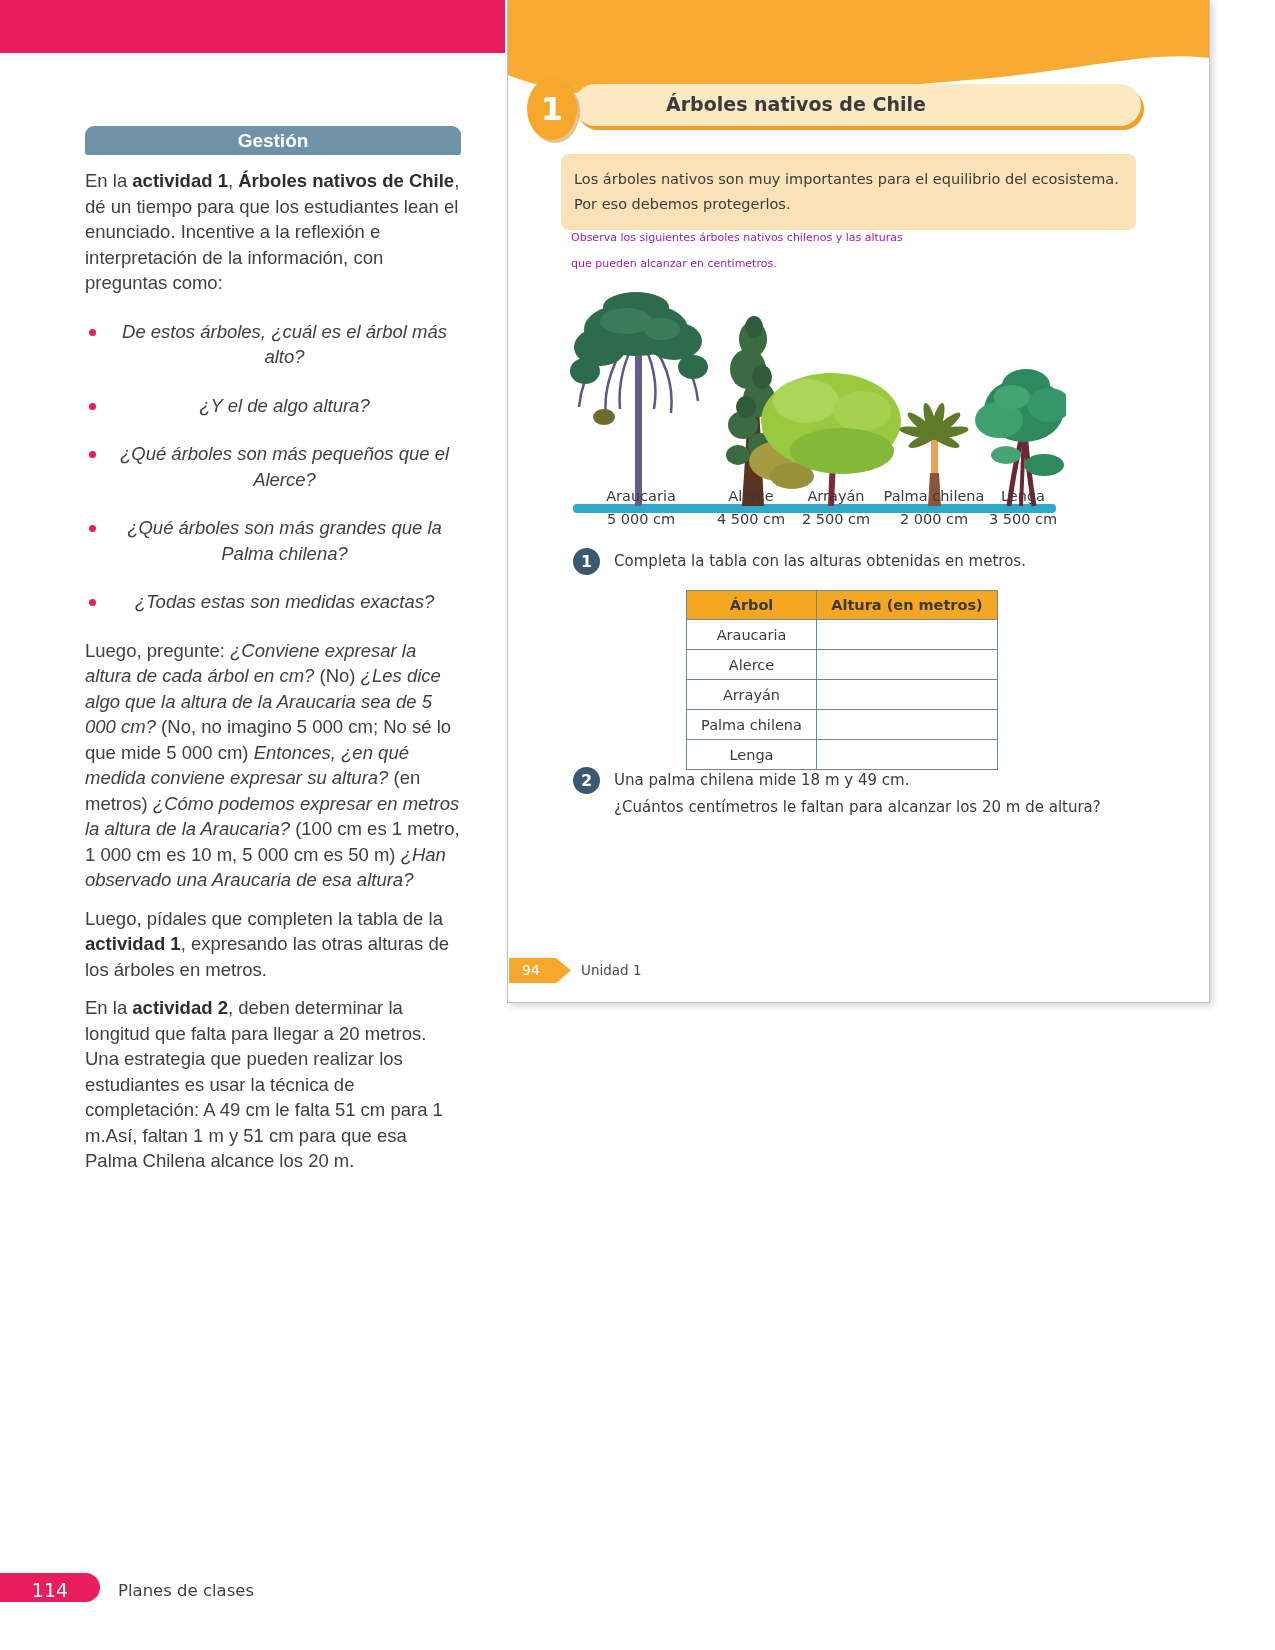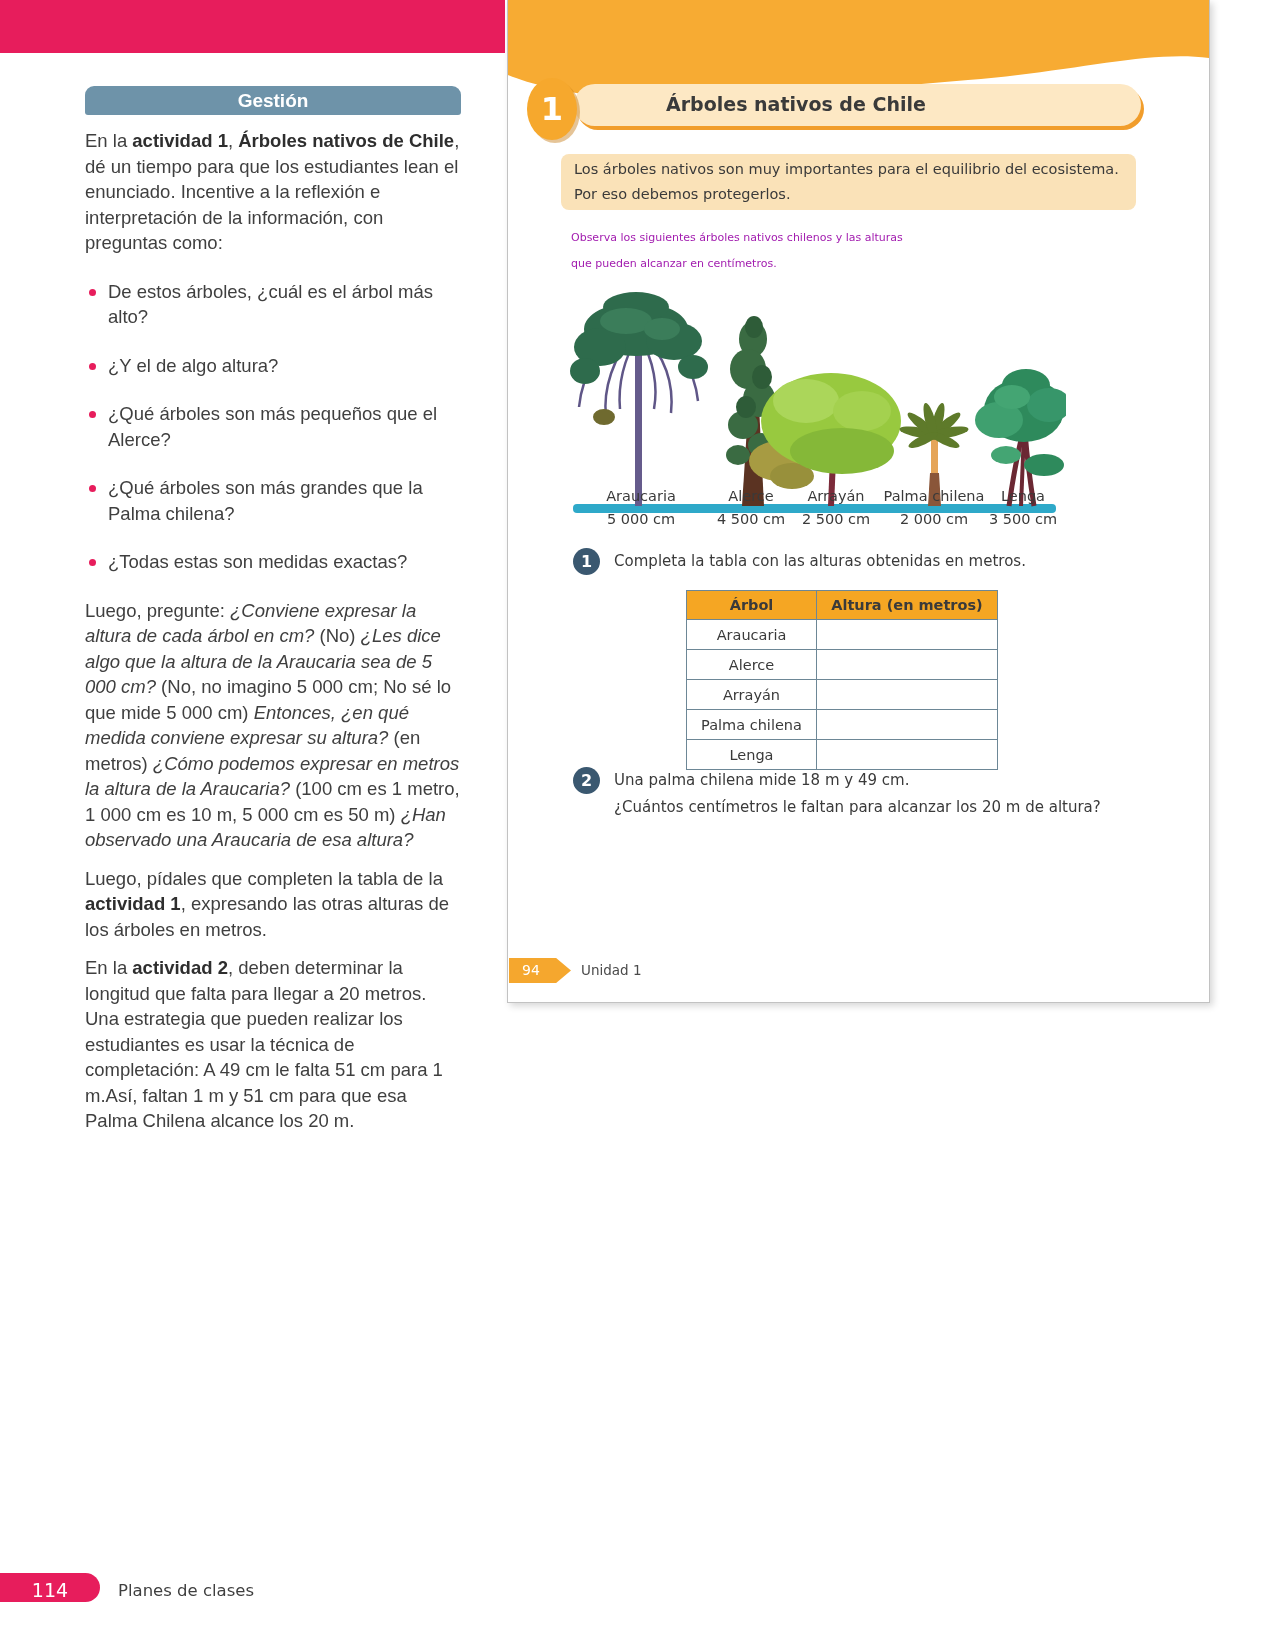--- a/index.html
+++ b/index.html
@@ -5,40 +5,40 @@
   html,body{margin:0;padding:0;}
   body{width:1275px;height:1650px;position:relative;overflow:hidden;background:#ffffff;
        font-family:"Liberation Sans",sans-serif;color:#3f3f3f;}
 
   
   .topbar{position:absolute;left:0;top:0;width:505px;height:53px;background:#E71D5C;}
 
   
   .left-col{position:absolute;left:85px;top:86px;width:376px;}
   .gestion{width:100%;height:29px;background:#6E93A9;border-radius:9px 9px 3px 3px;
-           color:#fff;font-weight:bold;font-size:19px;line-height:29px;text-align:center;}
+           color:#fff;font-weight:bold;font-size:19px;line-height:29px;text-align:center;margin-top:40px;}
   .para{font-size:18.5px;line-height:25.5px;margin:13px 0 0 0;}
   .para b{color:#2e2e2e;}
   .bullets{list-style:none;margin:10px 0 0 0;padding:0;}
-  .bullets li{position:relative;padding-left:23px;margin:23px 0;font-size:18.5px;line-height:25.5px;}
+  .bullets li{position:relative;padding-left:23px;margin:23px 0;font-size:18.5px;line-height:25.5px;font-style:italic;text-align:center;}
   .bullets li::before{content:"";position:absolute;left:4px;top:10px;width:7px;height:7px;border-radius:50%;background:#E71D5C;}
 
   
   .panel{position:absolute;left:507px;top:0;width:701px;height:1002px;background:#fff;
          border:1px solid #c2c2c2;border-top:none;box-shadow:3px 3px 7px rgba(0,0,0,.16);
          font-family:"DejaVu Sans",sans-serif;color:#333;}
   .wave{position:absolute;left:0;top:0;}
   .title-banner{position:absolute;left:66px;top:84px;width:567px;height:42px;background:#FDE8C4;
                 border-radius:21px;box-shadow:3px 4px 0 #F19D2B;}
   .title-banner span{position:absolute;left:92px;top:9px;font-size:19px;font-weight:bold;color:#3a3a3a;}
   .num-oval{position:absolute;left:19px;top:78px;width:50px;height:62px;border-radius:50%;
             background:#F6A82D;box-shadow:3px 3px 0 rgba(198,124,24,.45);
             color:#fff;font-weight:bold;font-size:32px;line-height:62px;text-align:center;}
   .callout{position:absolute;left:53px;top:154px;width:549px;background:#FAE2B8;border-radius:8px;
-           padding:3px 13px;font-size:14.5px;line-height:25px;color:#3a3a3a;}
+           padding:13px 13px;font-size:14.5px;line-height:25px;color:#3a3a3a;}
   .observa{position:absolute;left:63px;top:225px;font-size:11px;line-height:26px;color:#a21caf;}
   .trees{position:absolute;left:58px;top:285px;}
   .tree-label{position:absolute;width:140px;margin-left:-70px;text-align:center;top:485px;
               font-size:14.5px;line-height:23px;color:#3a3a3a;}
   .qrow{position:absolute;left:65px;}
   .qnum{display:inline-block;width:27px;height:27px;border-radius:50%;background:#3A5870;
         color:#fff;font-weight:bold;font-size:16px;line-height:27px;text-align:center;vertical-align:top;}
   .qtext{display:inline-block;margin-left:9px;font-size:15px;line-height:27px;color:#3a3a3a;}
   .qtext .l2{display:block;line-height:26px;}
   table.hx{position:absolute;left:178px;top:590px;border-collapse:collapse;}

